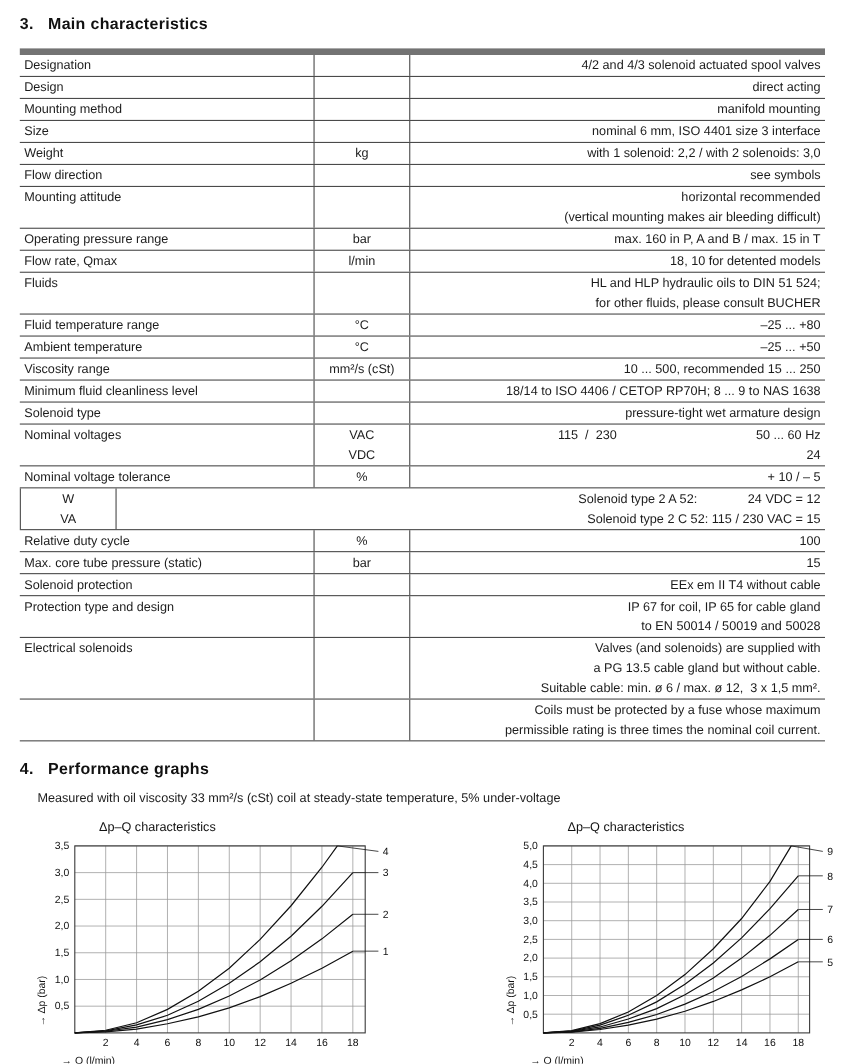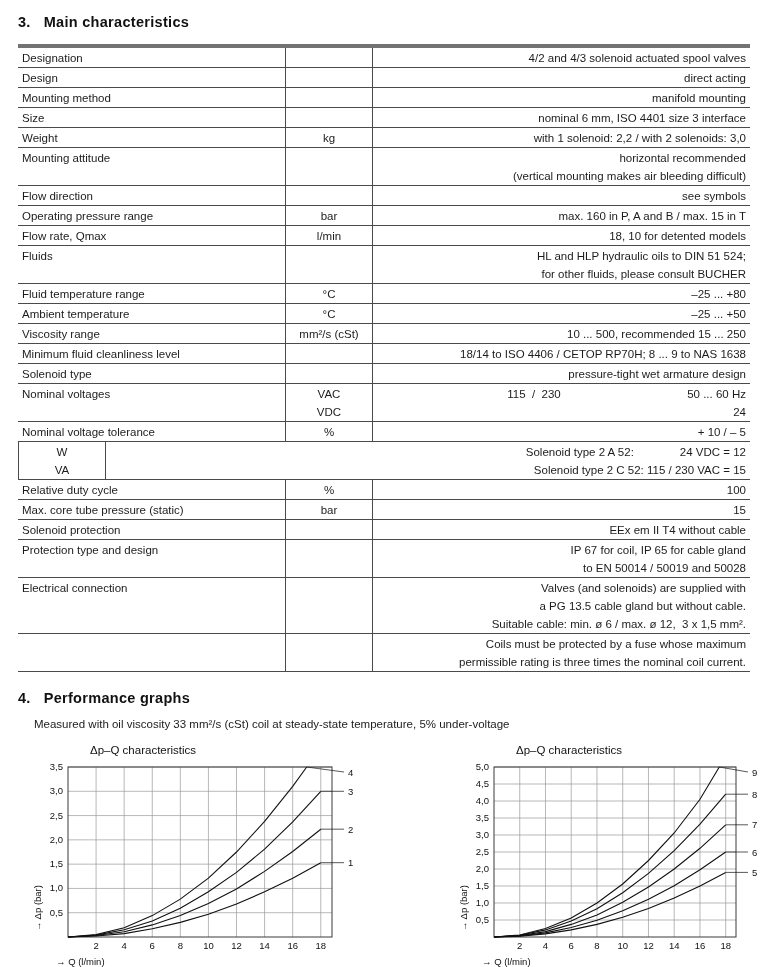--- a/index.html
+++ b/index.html
@@ -11,21 +11,21 @@
     overflow:hidden;
   }
   .page { width:768px; height:967px; padding:14px 18px 0 18px; overflow:hidden;border-radius:16px; }
 
   h2.section-title {
     font-size:14.5px; font-weight:bold; letter-spacing:0.3px;
     white-space:pre; color:#111;
   }
 
   
-  .char-table { border-top:4px solid #737373; margin-top:14px; }
+  .char-table { border-top:6px solid #737373; margin-top:14px; }
   .trow { display:flex; border-bottom:1px solid #4a4a4a; }
   .cell { font-size:11.5px; line-height:18px; padding:1px 4px 0 4px; color:#1c1c1c; }
   .cell.label { width:267px; text-align:left; }
   .cell.unit  { width:87px; text-align:center; border-left:1px solid #4a4a4a; }
   .cell.value { flex:1; text-align:right; border-left:1px solid #4a4a4a; white-space:pre-wrap; }
 
   .sec4 { margin-top:18px; }
   .note { font-size:11.5px; margin-top:12px; color:#1c1c1c;padding-left:16px; }
 
   
@@ -82,35 +82,35 @@
         <div class="cell label">
           <div class="line">Weight</div>
         </div>
         <div class="cell unit">
           <div class="line">kg</div>
         </div>
         <div class="cell value"><div class="line">with 1 solenoid: 2,2 / with 2 solenoids: 3,0</div></div>
       </div>
       <div class="trow">
         <div class="cell label">
+          <div class="line">Flow direction</div>
+        </div>
+        <div class="cell unit">
+          <div class="line"></div>
+        </div>
+        <div class="cell value"><div class="line">see symbols</div></div>
+      </div>
+      <div class="trow">
+        <div class="cell label">
           <div class="line">Mounting attitude</div>
         </div>
         <div class="cell unit">
           <div class="line"></div>
         </div>
         <div class="cell value"><div class="line">horizontal recommended</div><div class="line">(vertical mounting makes air bleeding difficult)</div></div>
-      </div>
-      <div class="trow">
-        <div class="cell label">
-          <div class="line">Flow direction</div>
-        </div>
-        <div class="cell unit">
-          <div class="line"></div>
-        </div>
-        <div class="cell value"><div class="line">see symbols</div></div>
       </div>
       <div class="trow">
         <div class="cell label">
           <div class="line">Operating pressure range</div>
         </div>
         <div class="cell unit">
           <div class="line">bar</div>
         </div>
         <div class="cell value"><div class="line">max. 160 in P, A and B / max. 15 in T</div></div>
       </div>
@@ -234,21 +234,21 @@
         <div class="cell label">
           <div class="line">Protection type and design</div>
         </div>
         <div class="cell unit">
           <div class="line"></div>
         </div>
         <div class="cell value"><div class="line">IP 67 for coil, IP 65 for cable gland</div><div class="line">to EN 50014 / 50019 and 50028</div></div>
       </div>
       <div class="trow">
         <div class="cell label">
-          <div class="line">Electrical connection</div>
+          <div class="line">Electrical solenoids</div>
         </div>
         <div class="cell unit">
           <div class="line"></div>
         </div>
         <div class="cell value"><div class="line">Valves (and solenoids) are supplied with</div><div class="line">a PG 13.5 cable gland but without cable.</div><div class="line">Suitable cable: min. ø 6 / max. ø 12,  3 x 1,5 mm².</div></div>
       </div>
       <div class="trow">
         <div class="cell label">
           <div class="line"></div>
         </div>

